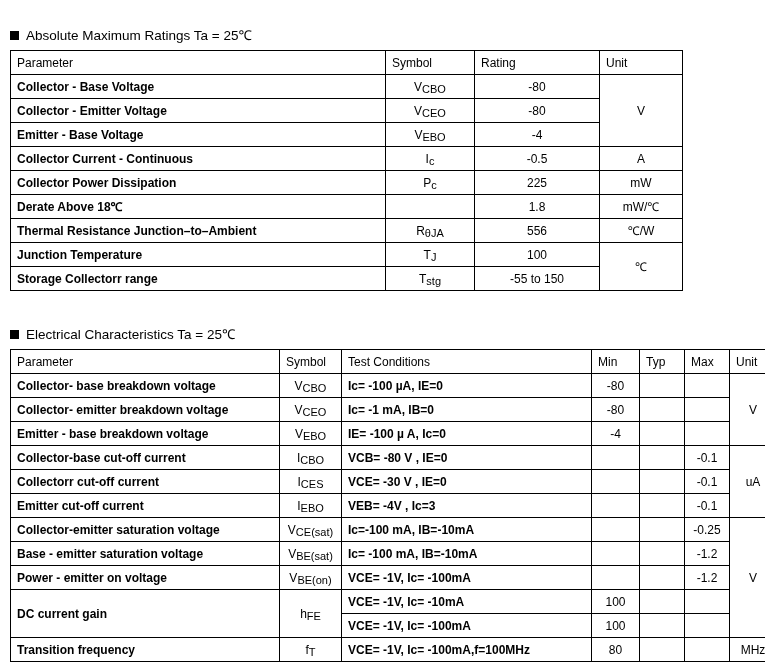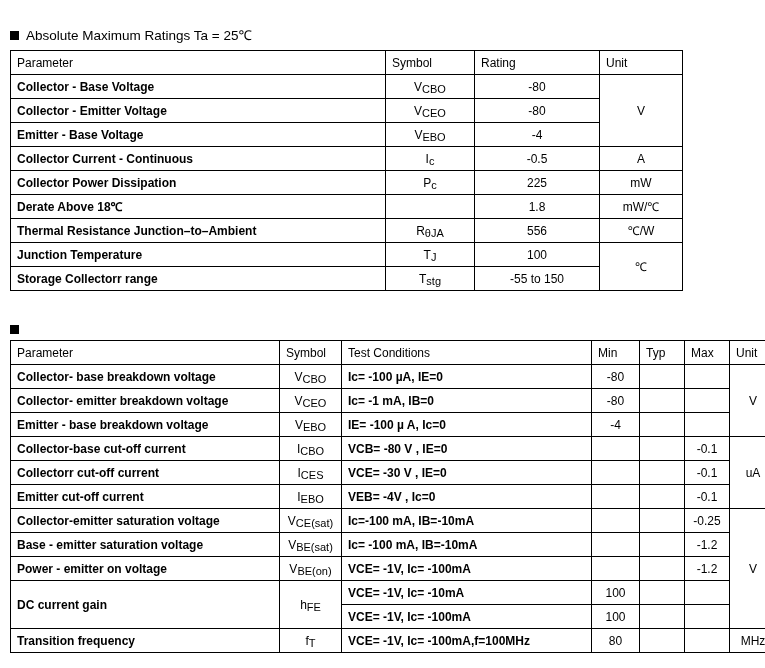--- a/index.html
+++ b/index.html
@@ -147,20 +147,21 @@
       <td class="ctr nowrap"><span>T</span><sub>stg</sub></td>
       <td class="ctr">-55 to 150</td>
     </tr>
   </tbody>
     </table>
 
   <div class="spacer"></div>
 
   <div class="section-heading">
     <span class="bullet"></span>
+    <span>Electrical Characteristics Ta = 25℃</span>
   </div>
 
   <table class="t2">
     <colgroup>
       <col style="width:269px">
       <col style="width:62px">
       <col style="width:250px">
       <col style="width:48px">
       <col style="width:45px">
       <col style="width:45px">
@@ -216,21 +217,21 @@
       <td class="lft">Collectorr cut-off current</td>
       <td class="ctr nowrap"><span>I</span><sub>CES</sub></td>
       <td class="lft">VCE= -30 V ,  IE=0</td>
       <td class="ctr"></td>
       <td class="ctr"></td>
       <td class="ctr">-0.1</td>
     </tr>
     <tr>
       <td class="lft">Emitter cut-off current</td>
       <td class="ctr nowrap"><span>I</span><sub>EBO</sub></td>
-      <td class="lft">VEB= -4V ,  Ic=0</td>
+      <td class="lft">VEB= -4V ,  Ic=3</td>
       <td class="ctr"></td>
       <td class="ctr"></td>
       <td class="ctr">-0.1</td>
     </tr>
 
     <tr>
       <td class="lft">Collector-emitter saturation voltage</td>
       <td class="ctr nowrap"><span>V</span><sub>CE(sat)</sub></td>
       <td class="lft">Ic=-100 mA, IB=-10mA</td>
       <td class="ctr"></td>

